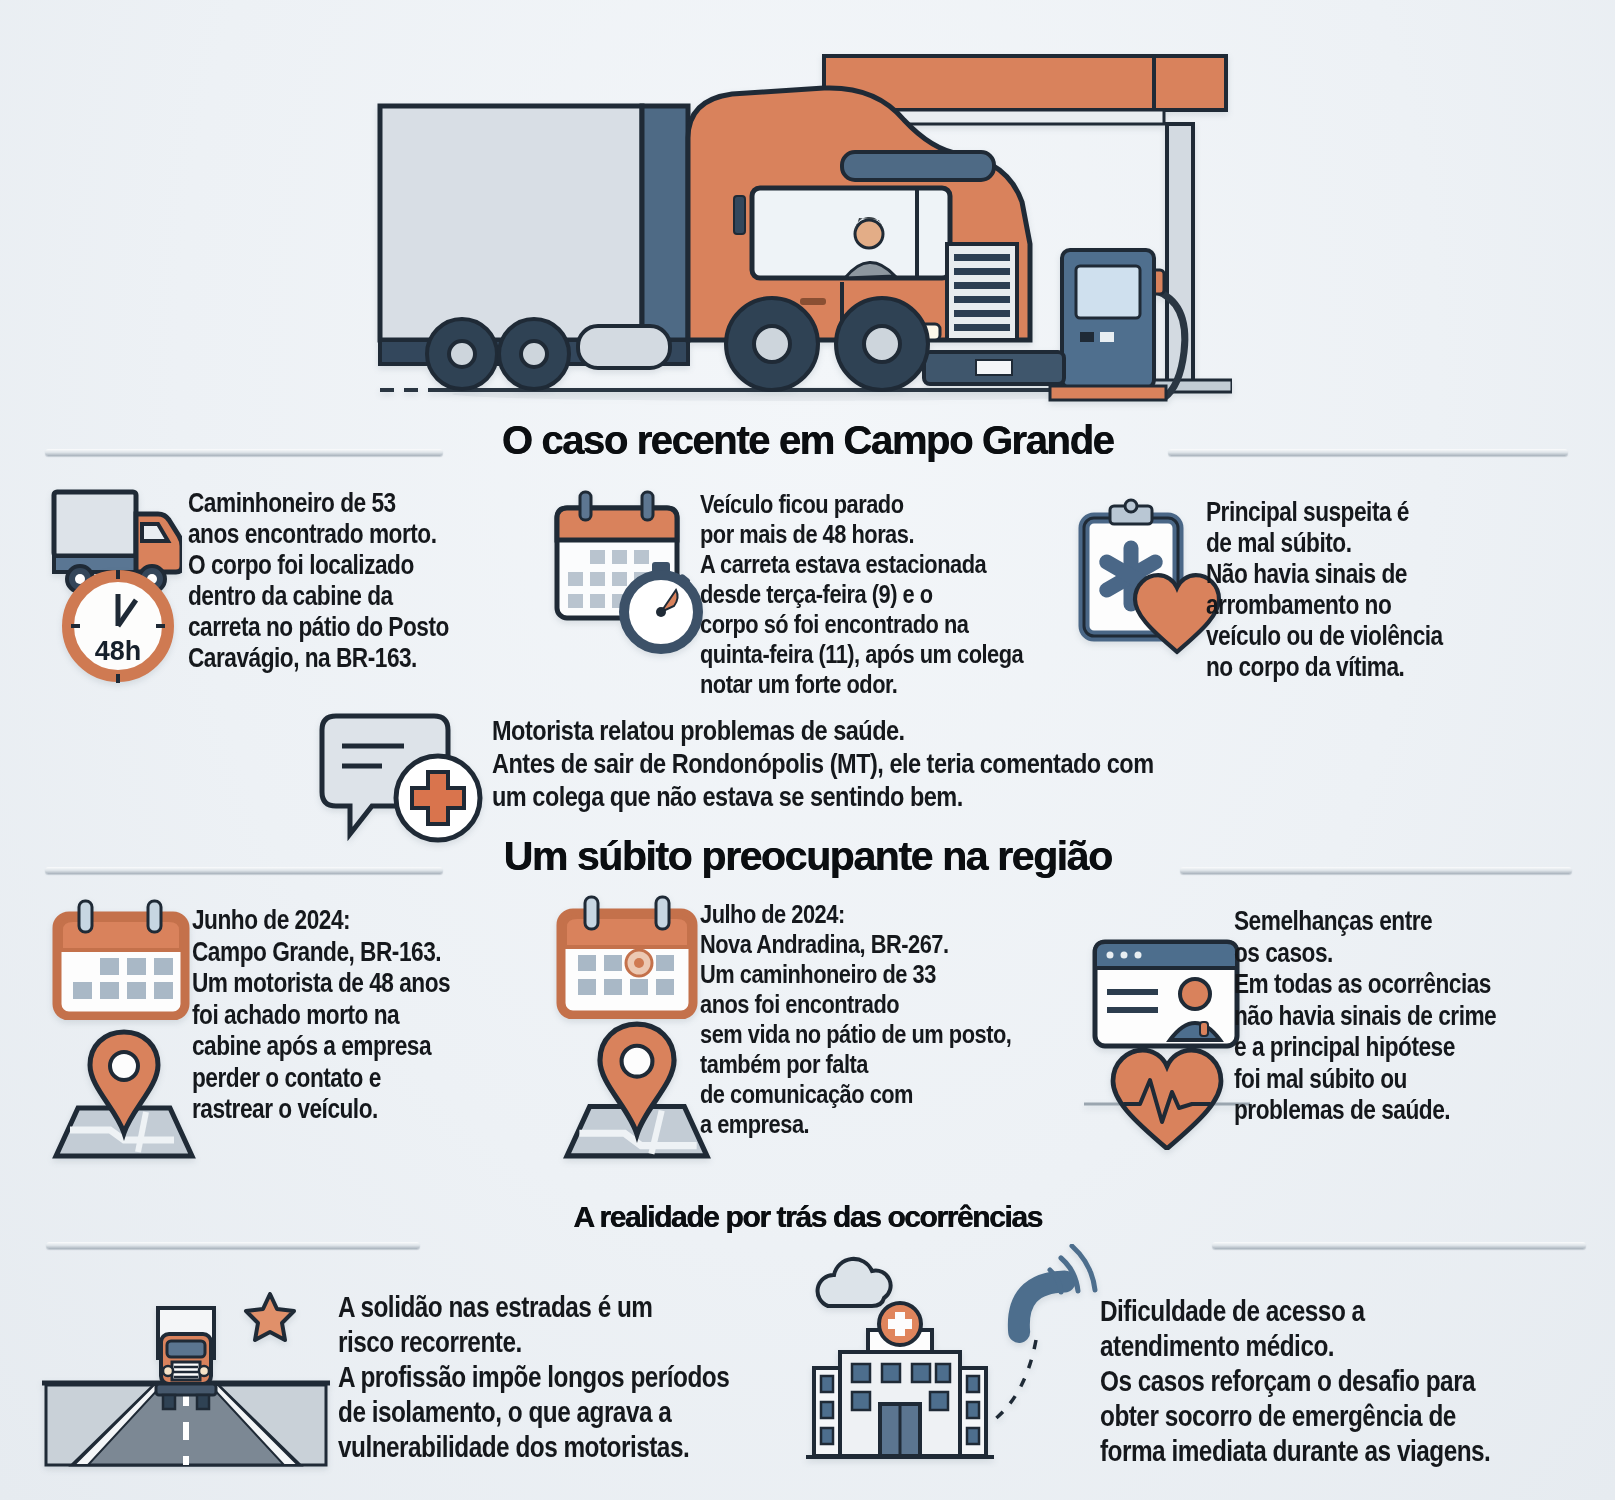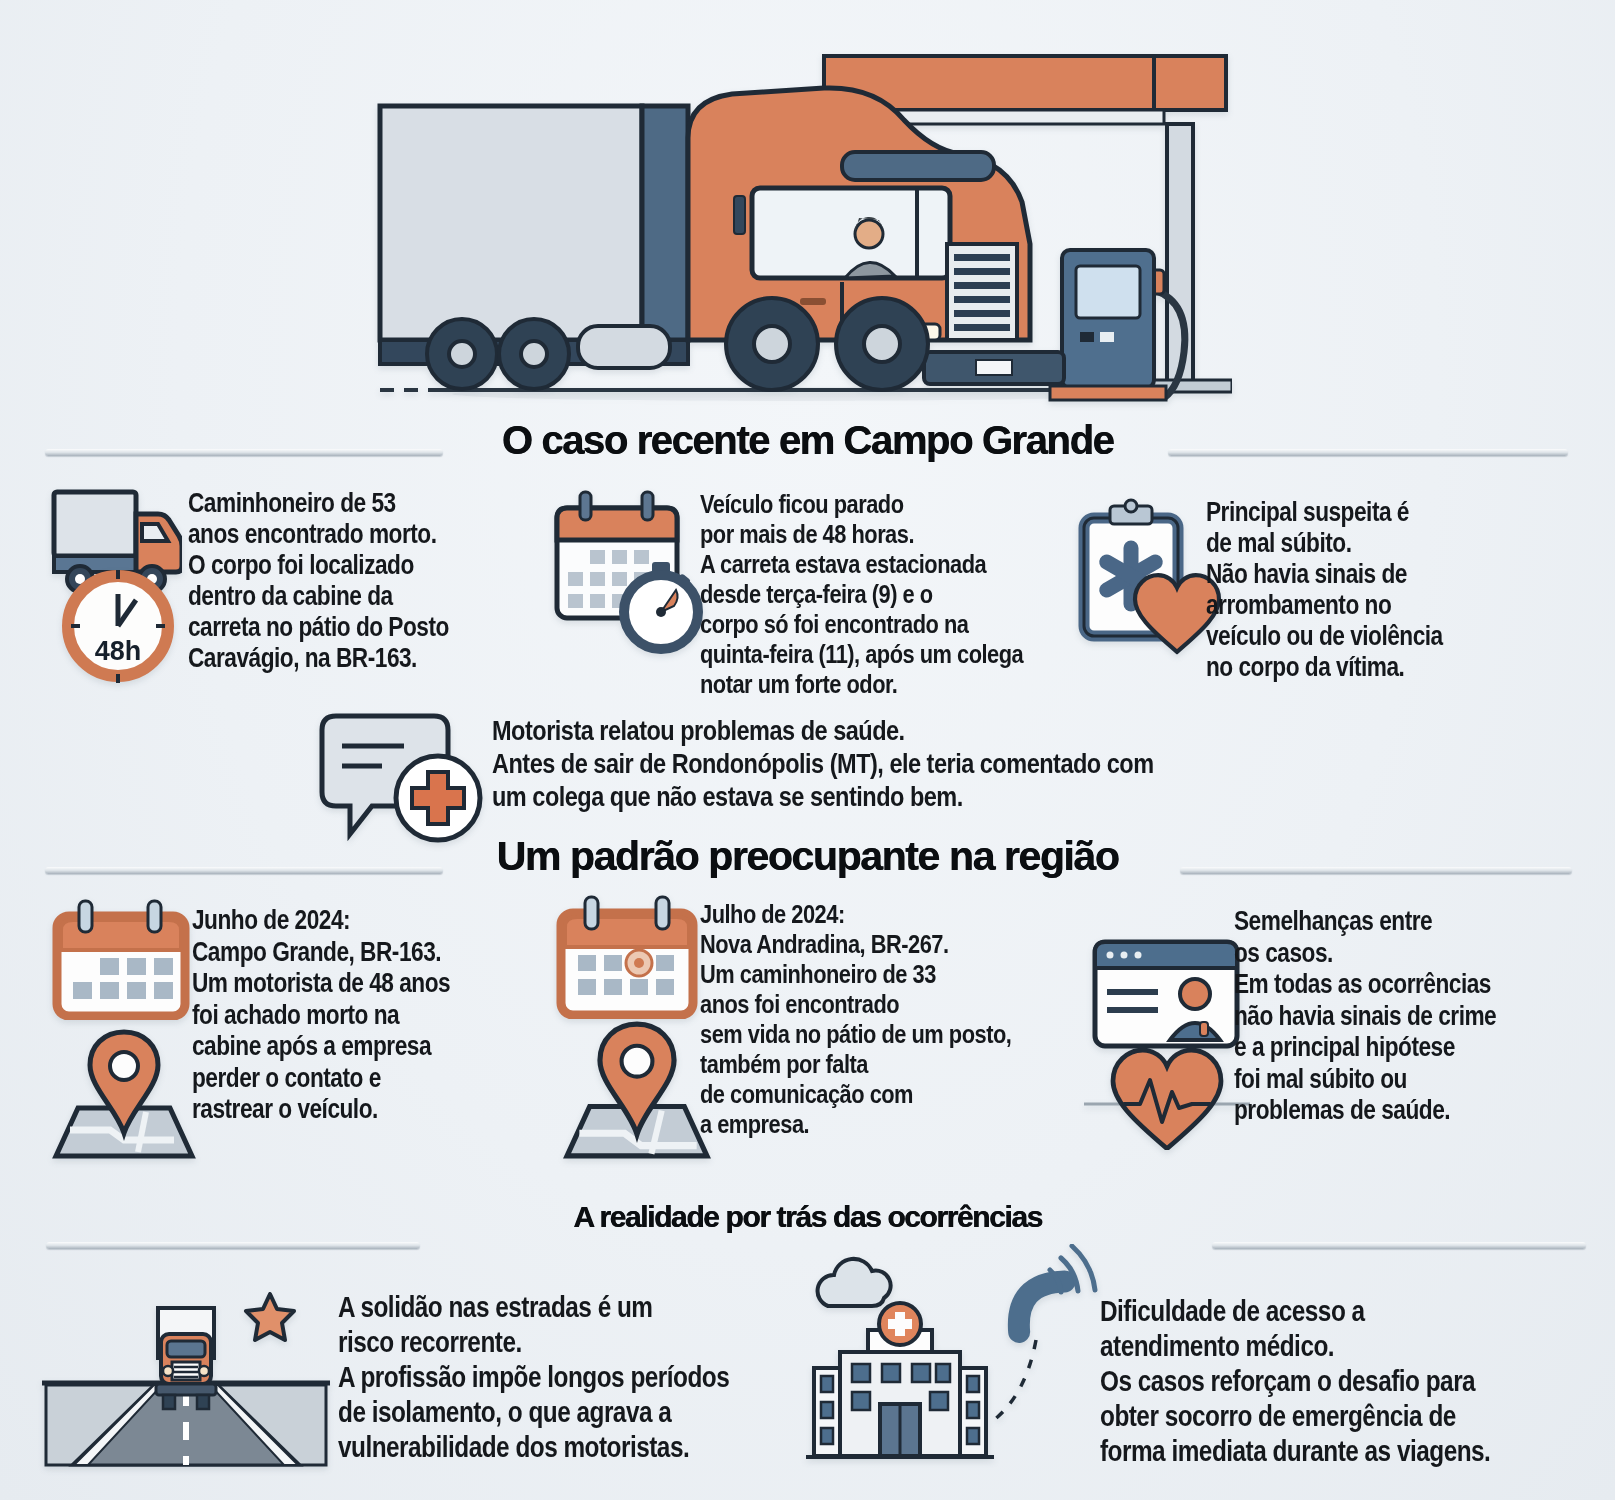--- a/index.html
+++ b/index.html
@@ -193,21 +193,21 @@
     <path d="M20,10 h98 q14,0 14,14 v62 q0,14 -14,14 h-62 l-22,28 v-28 h-14 q-14,0 -14,-14 v-62 q0,-14 14,-14 z" fill="#dde3e9" stroke="#1F2A36" stroke-width="5"></path>
     <line x1="26" y1="40" x2="88" y2="40" stroke="#1F2A36" stroke-width="5"></line>
     <line x1="26" y1="60" x2="66" y2="60" stroke="#1F2A36" stroke-width="5"></line>
     <circle cx="122" cy="92" r="42" fill="#ffffff" stroke="#1F2A36" stroke-width="5"></circle>
     <path d="M112,66 h20 v16 h16 v20 h-16 v16 h-20 v-16 h-16 v-20 h16 z" fill="#D9744D" stroke="#1F2A36" stroke-width="4"></path>
   </svg>
   <div class="abs txt" style="left:492px;top:714px;font-size:28px;line-height:33px;">Motorista relatou problemas de saúde.
 Antes de sair de Rondonópolis (MT), ele teria comentado com
 um colega que não estava se sentindo bem.</div>
 
-  <div class="heading" style="top:833px;font-size:41px;">Um padrão preocupante na região</div>
+  <div class="heading" style="top:833px;font-size:41px;">Um súbito preocupante na região</div>
   <div class="bar" style="left:45px;top:867px;width:398px;"></div>
   <div class="bar" style="left:1180px;top:867px;width:392px;"></div>
 
   <svg class="abs icon" style="left:52px;top:898px;" width="138" height="122" viewBox="0 0 138 122">
     <rect x="5" y="18" width="128" height="100" rx="12" fill="#fdfdfd" stroke="#C4714B" stroke-width="9"></rect>
     <path d="M9,32 q0,-10 12,-10 h96 q12,0 12,10 v20 H9 Z" fill="#D9825C" stroke="#C4714B" stroke-width="4"></path>
     <rect x="27" y="3" width="13" height="31" rx="6" fill="#c7d6e2" stroke="#1F2A36" stroke-width="3"></rect>
     <rect x="96" y="3" width="13" height="31" rx="6" fill="#c7d6e2" stroke="#1F2A36" stroke-width="3"></rect>
     <g fill="#A9B8C6">
       <rect x="48" y="60" width="19" height="17"></rect>

